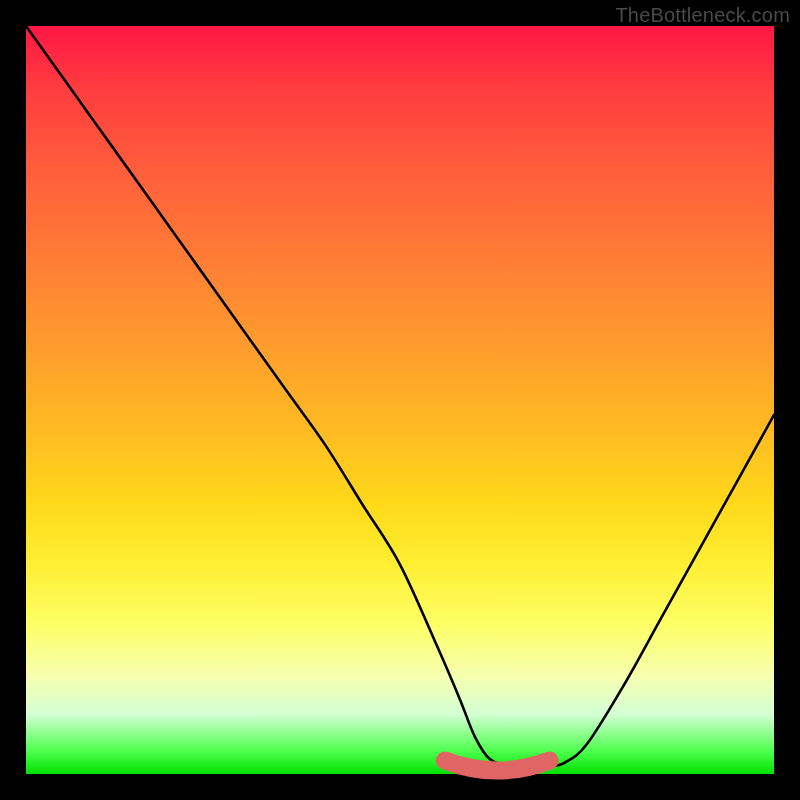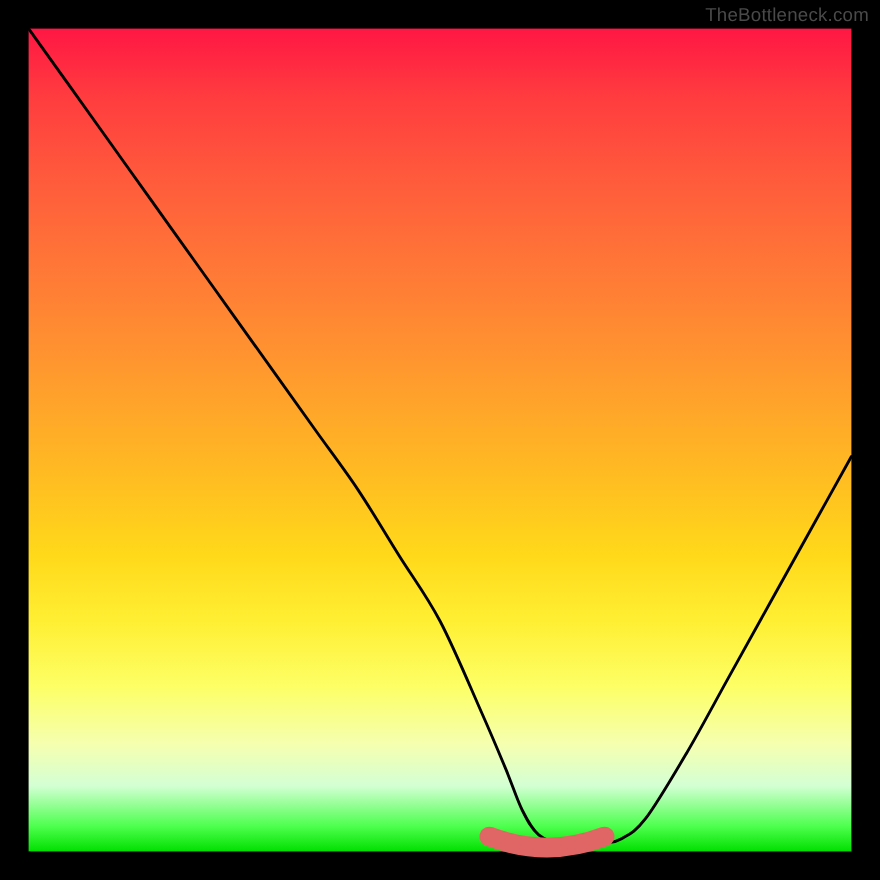--- a/index.html
+++ b/index.html
@@ -38,21 +38,21 @@
       #d4ffd4 92%,
       #4cff4c 97%,
       #00e000 100%
     );
   }
   .watermark {
     position: absolute;
     top: 4px;
     right: 10px;
     color: #4a4a4a;
-    font-size: 17px;
+    font-size: 20px;
     font-weight: 500;
     letter-spacing: 0.2px;
     user-select: none;
   }
   svg.curve {
     position: absolute;
     left: 0;
     top: 0;
     width: 748px;
     height: 748px;

